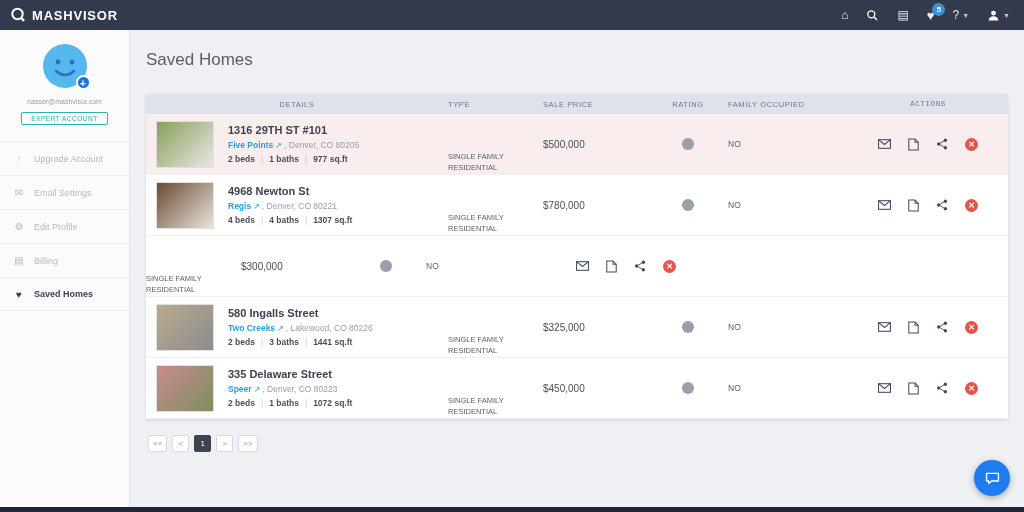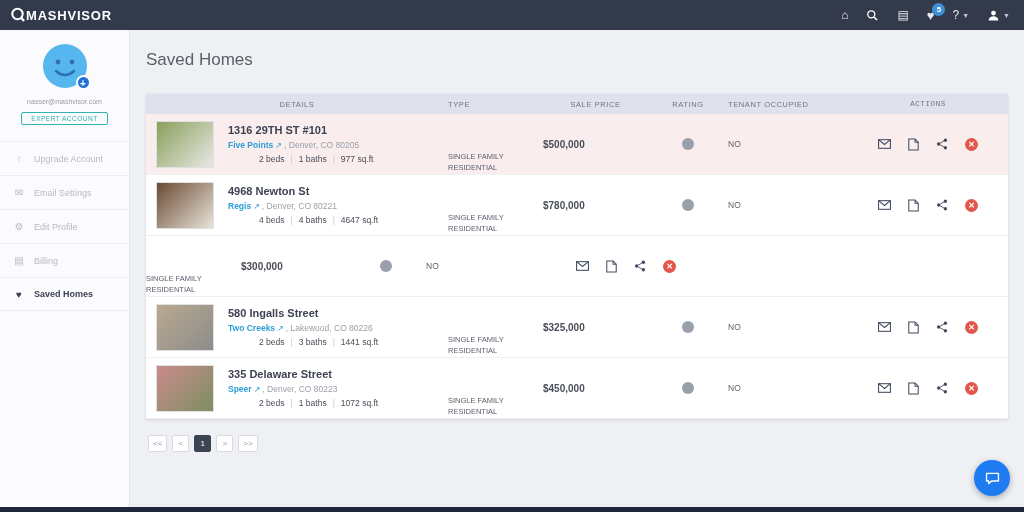--- a/index.html
+++ b/index.html
@@ -2,21 +2,21 @@
 <html><head>
 <meta charset="utf-8">
 <style>
   * { margin:0; padding:0; box-sizing:border-box; }
   html,body { width:1024px; height:512px; overflow:hidden; }
   body { font-family:"Liberation Sans", sans-serif; background:#eef0f4; position:relative; }
 
   
   .navbar { position:absolute; top:0; left:0; right:0; height:30px; background:#333a4c;
             display:flex; align-items:center; justify-content:space-between; padding:0 10px; z-index:5; }
-  .brand { display:flex; align-items:center; color:#fff; font-weight:bold;
+  .brand { display:flex; align-items:center; gap:6px; color:#fff; font-weight:bold;
            font-size:13px; letter-spacing:0.8px; cursor:pointer; }
   .brand-icon { width:16px; height:16px; display:inline-flex; }
   .nav-icons { display:flex; align-items:center; gap:18px; color:#fff; margin-right:4px; }
   .nav-item { display:flex; align-items:center; gap:3px; cursor:pointer; color:#e8eaf0; font-size:12px; }
   .heart-wrap { position:relative; font-size:13px; }
   .count-badge { position:absolute; top:-5px; right:-11px; width:13px; height:13px; border-radius:50%;
                  background:#3d8fd6; color:#fff; font-size:8px; line-height:13px; text-align:center; font-weight:bold; }
   .caret { font-size:7px; color:#c3c7d2; }
 
   
@@ -39,36 +39,36 @@
   .menu-item.active .mi-icon { color:#3c4254; }
 
   
   .main { position:absolute; left:130px; top:30px; right:0; bottom:5px; padding:20px 16px 0 16px; }
   .page-title { font-size:17px; font-weight:normal; color:#5a5e66; }
   .card { background:#fff; margin-top:24px; box-shadow:0 1px 3px rgba(40,45,60,0.14); }
 
   .thead { display:flex; align-items:center; background:#dfe2ed; height:20px;
            font-size:7.5px; color:#6f7386; letter-spacing:0.6px; }
   .h-details { flex:1; text-align:center; }
-  .h-type { width:95px; } .h-price { width:105px;text-align:center; } .h-rating { width:80px; text-align:center; }
+  .h-type { width:95px; } .h-price { width:105px; } .h-rating { width:80px; text-align:center; }
   .h-tenant { width:120px; } .h-actions { width:160px; text-align:center;font-family:Liberation Mono, monospace; }
 
   .trow { display:flex; align-items:center; border-bottom:1px solid #eef0f4; height:61px; }
   .trow.selected { background:#f9edee; }
   .col-details { flex:1; display:flex; align-items:center; gap:14px; padding-left:10px; }
   .thumb { width:58px; height:47px; border:1px solid #dfe0e4; flex:none; cursor:pointer; }
   .addr { font-size:11px; font-weight:bold; color:#3e4354; margin-bottom:4px; cursor:pointer; }
   .loc { font-size:8.5px; margin-bottom:4px; }
   .nbhd { color:#2d9fd8; font-weight:bold; cursor:pointer;margin-top:16px; }
   .ext-link { color:#2d9fd8; font-size:8px; margin:0 2px; cursor:pointer; }
   .city { color:#9aa0a8; }
-  .stats { font-size:8.5px; color:#4a4e58; font-weight:normal;margin-left:31px; }
+  .stats { font-size:8.5px; color:#4a4e58; font-weight:bold; }
   .stat:not(:first-child)::before { content:"|"; color:#c6cad1; margin:0 6px; font-weight:normal; }
   .col-type { width:95px; font-size:7.5px; color:#5b5f6b; line-height:1.5; padding-right:10px;margin-top:36px; }
-  .col-price { width:105px; font-size:10px; font-weight:bold; color:#4a4e58; }
+  .col-price { width:105px; font-size:10px; font-weight:normal; color:#4a4e58; }
   .col-rating { width:80px; display:flex; justify-content:center; }
   .dot { width:12px; height:12px; border-radius:50%; background:#99a0ab; }
   .col-tenant { width:120px; font-size:8.5px; color:#5b5f6b; }
   .col-actions { width:160px; display:flex; justify-content:center; align-items:center; gap:17px; }
   .action-btn { cursor:pointer; display:inline-flex; align-items:center; }
   .action-btn svg { stroke:#3e4a5e; }
   .delete-btn { width:13px; height:13px; border-radius:50%; background:#e2574c; color:#fff;
                 font-size:8px; line-height:13px; text-align:center; font-weight:bold; cursor:pointer; }
 
   .pagination { display:flex; gap:5px; padding:16px 0 0 2px; }
@@ -160,21 +160,21 @@
 
 <main class="main">
   <h1 class="page-title">Saved Homes</h1>
 
   <section class="card">
     <div class="thead">
       <span class="h-details">DETAILS</span>
       <span class="h-type">TYPE</span>
       <span class="h-price">SALE PRICE</span>
       <span class="h-rating">RATING</span>
-      <span class="h-tenant">TENANT OCCUPIED</span>
+      <span class="h-tenant">FAMILY OCCUPIED</span>
       <span class="h-actions">ACTIONS</span>
     </div>
     <div id="rows">
   <div class="trow selected">
     <div class="col-details">
       <div class="thumb" style="background: linear-gradient(135deg, rgb(138, 160, 92) 0%, rgb(232, 232, 228) 100%);"></div>
       <div>
         <div class="addr">1316 29TH ST #101</div>
         <div class="loc">
           <span class="nbhd">Five Points</span><span class="ext-link">↗</span><span class="city">, Denver, CO 80205</span>
@@ -218,21 +218,21 @@
 
   <div class="trow">
     <div class="col-details">
       <div class="thumb" style="background: linear-gradient(135deg, rgb(107, 74, 51) 0%, rgb(233, 228, 218) 100%);"></div>
       <div>
         <div class="addr">4968 Newton St</div>
         <div class="loc">
           <span class="nbhd">Regis</span><span class="ext-link">↗</span><span class="city">, Denver, CO 80221</span>
         </div>
         <div class="stats">
-          <span class="stat">4 beds</span><span class="stat">4 baths</span><span class="stat">4647 sq.ft</span>
+          <span class="stat">4 beds</span><span class="stat">4 baths</span><span class="stat">1307 sq.ft</span>
         </div>
       </div>
     </div>
     <div class="col-type">SINGLE FAMILY RESIDENTIAL</div>
     <div class="col-price">$780,000</div>
     <div class="col-rating">
       <span class="dot"></span>
     </div>
     <div class="col-tenant">NO</div>
     <div class="col-actions">

